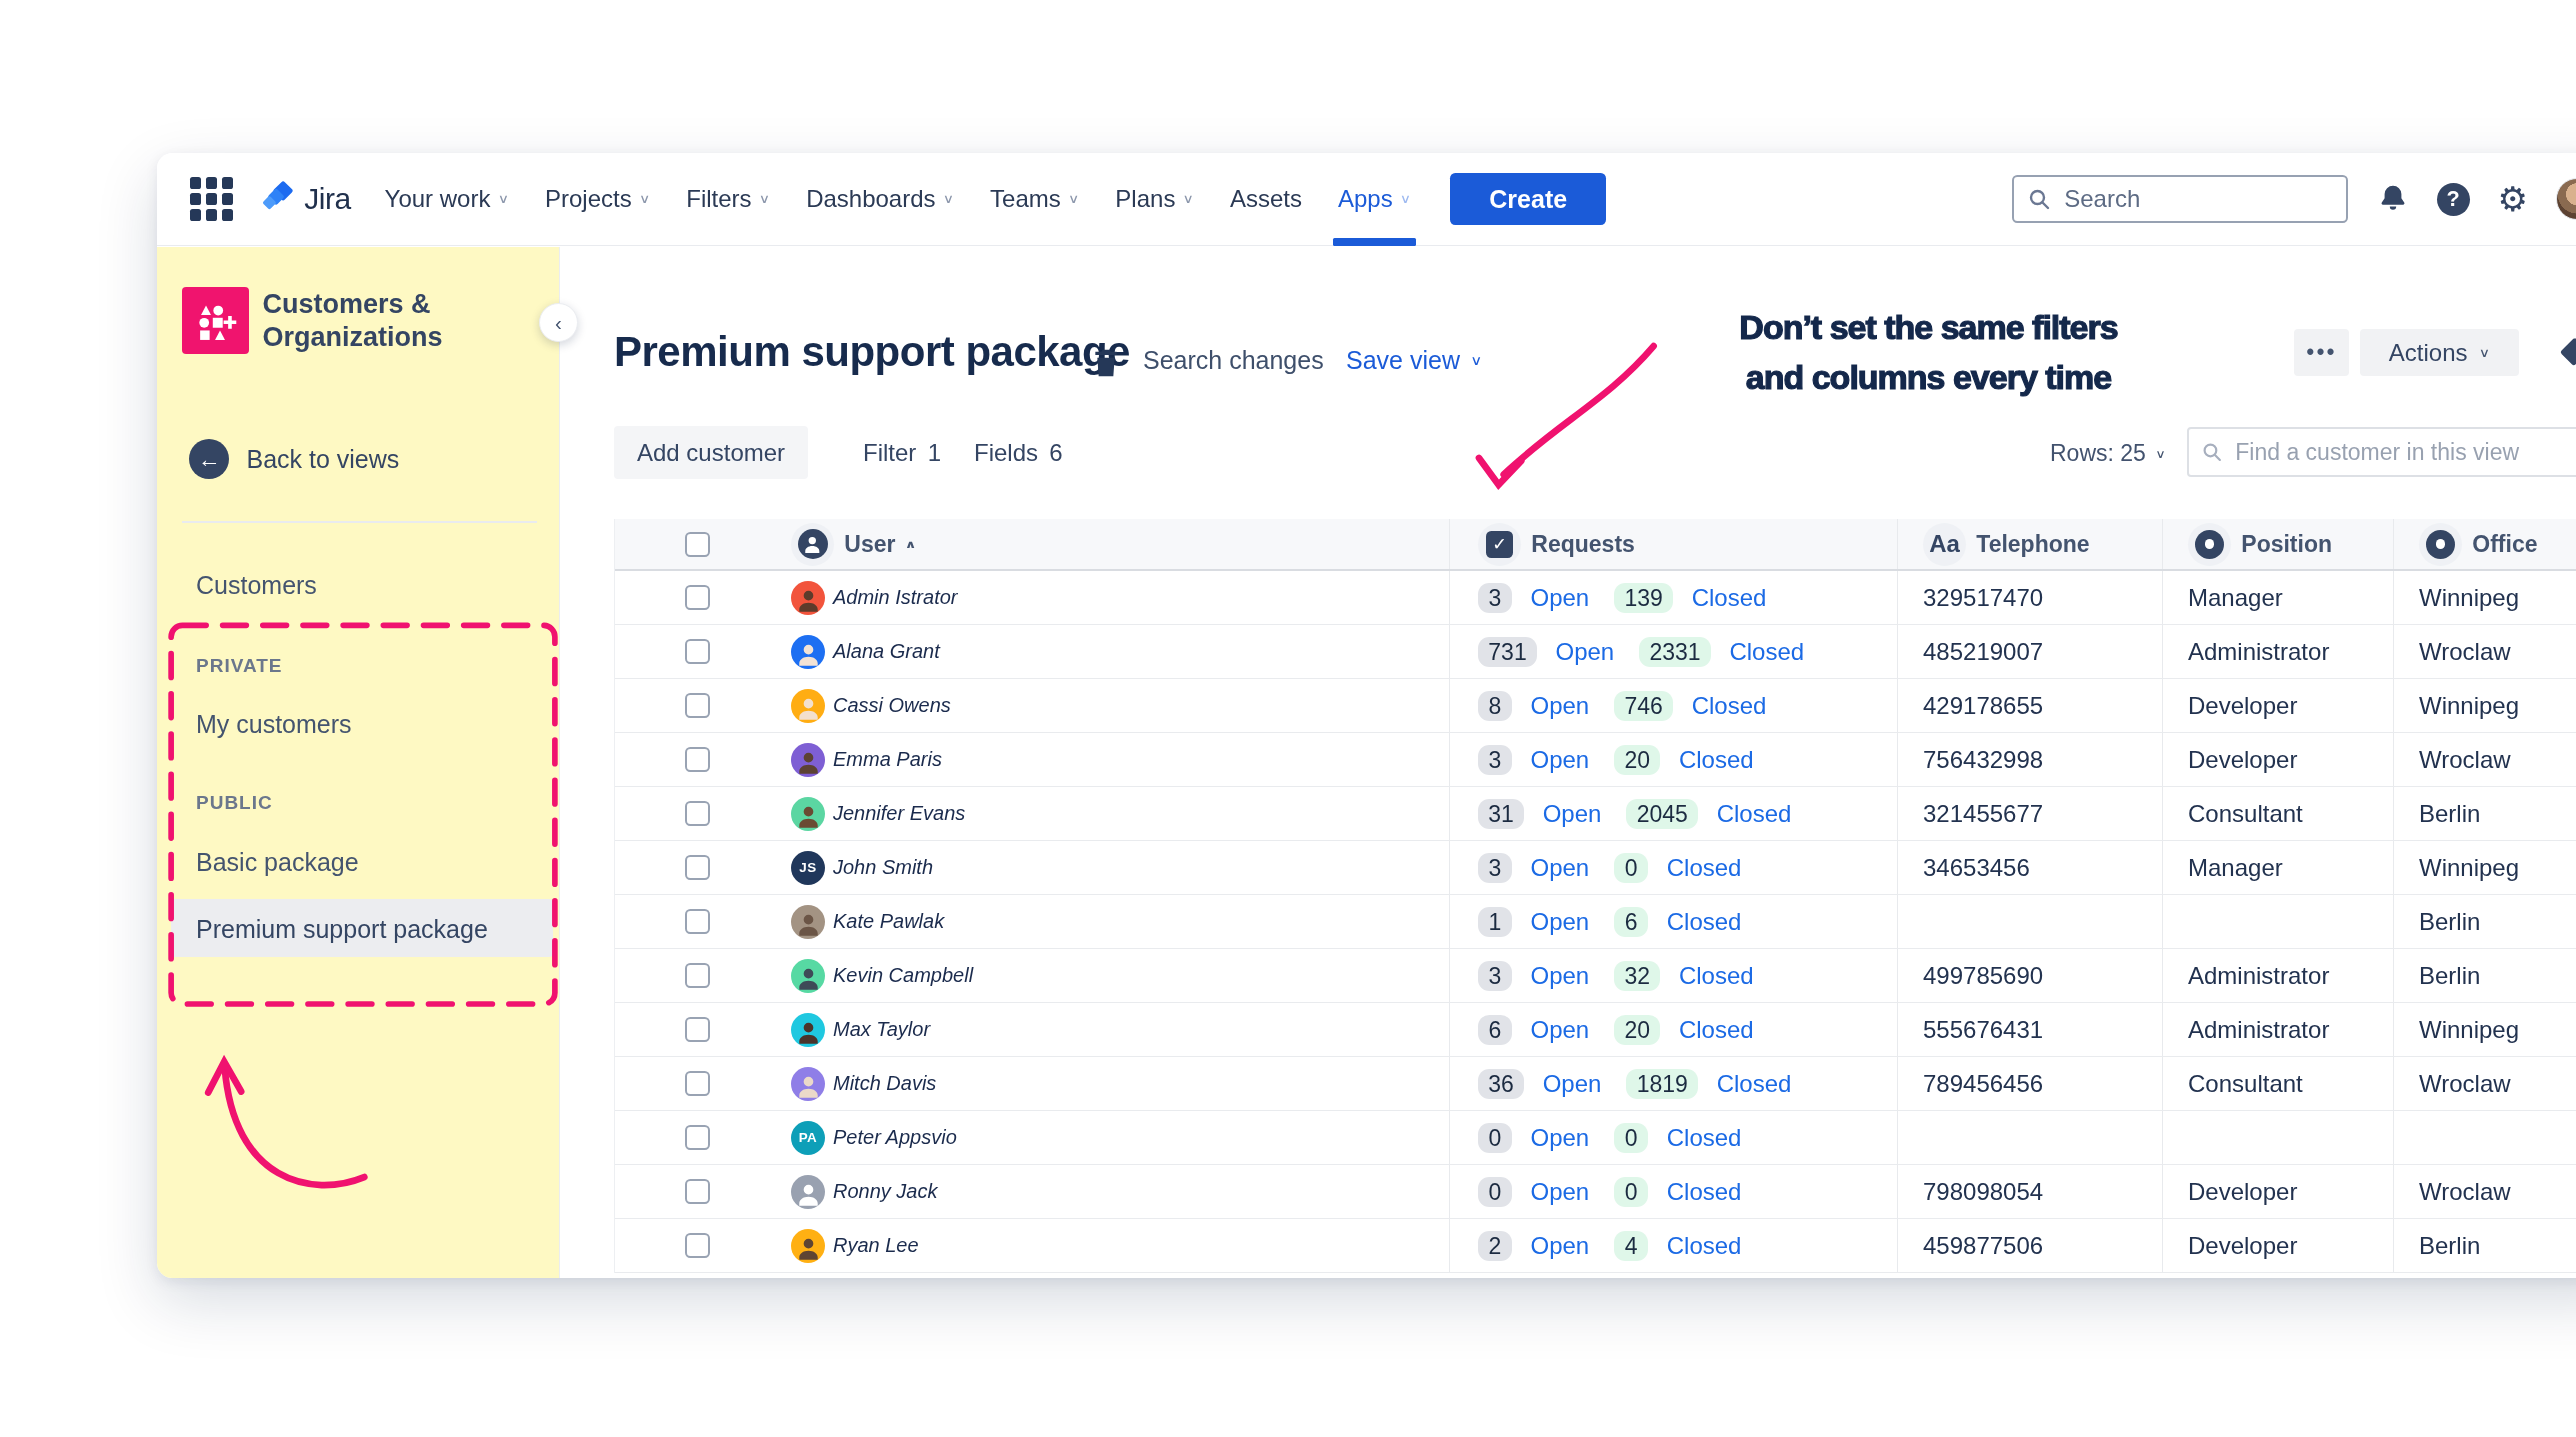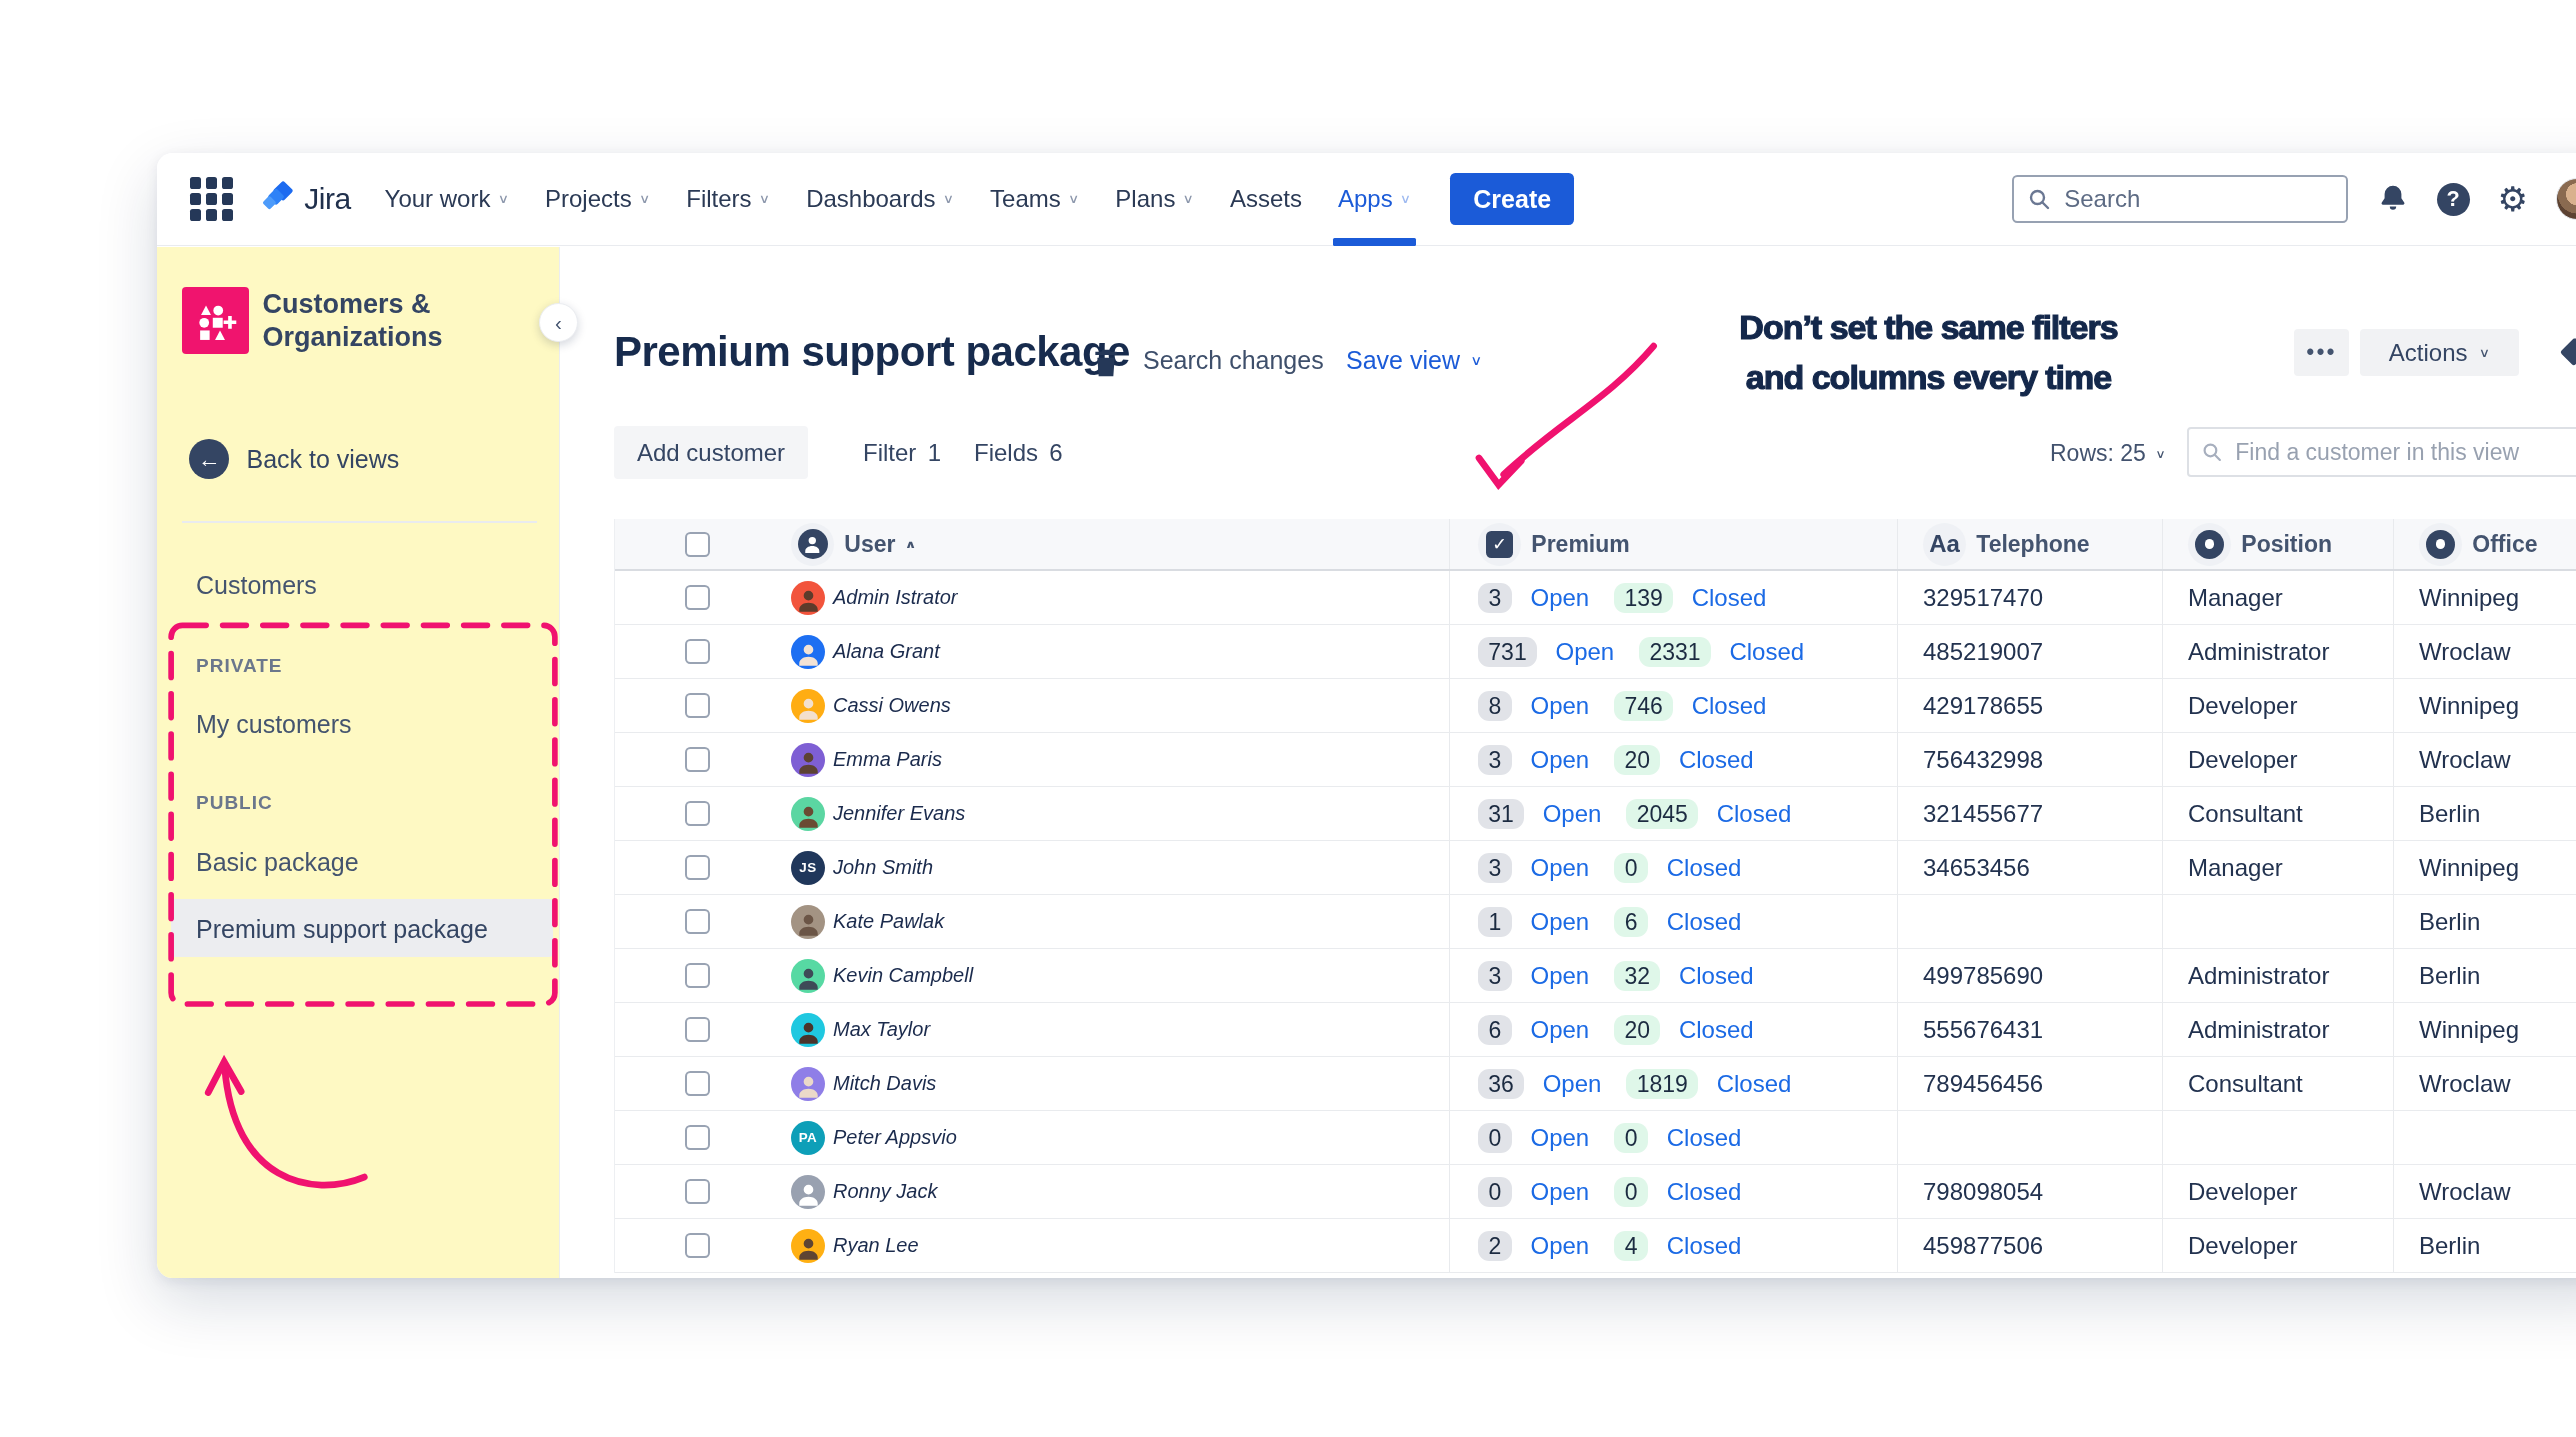--- a/index.html
+++ b/index.html
@@ -22,21 +22,21 @@
   .brand svg{width:37px;height:37px;margin-right:7.2px;}
   .brand b{font-size:30px;font-weight:500;color:#20304C;letter-spacing:-0.5px;}
   .nav-item{position:relative;height:93px;display:flex;align-items:center;margin-right:36px;
     font-size:24px;color:#2B3A55;cursor:pointer;white-space:nowrap;}
   .nav-item .chev{font-size:15.5px;color:#8B96AB;margin-left:7.2px;transform:scaleY(.8);}
   .nav-item.active{color:#1B5BD8;font-weight:500;}
   .nav-item.active .chev{color:#9DB9F0;}
   .nav-item.active::after{content:"";position:absolute;left:-5.2px;right:-5.2px;bottom:0;height:7.2px;
     background:#1B5BD8;border-radius:1.5px;}
   .create-btn{background:#1B5BD8;color:#fff;font-size:25px;font-weight:700;border:none;
-    border-radius:5.2px;padding:0 23px;height:52px;margin-left:3.1px;cursor:pointer;}
+    border-radius:5.2px;padding:0 39px;height:52px;margin-left:3.1px;cursor:pointer;}
   .nav-right{margin-left:auto;display:flex;align-items:center;}
   .search-box{display:flex;align-items:center;width:336px;height:48px;border:2.1px solid #97A1B2;
     border-radius:5.2px;background:#fff;padding:0 13.4px;box-sizing:border-box;margin-right:29px;}
   .search-box svg{width:24px;height:24px;margin-right:11.3px;flex:none;}
   .search-box input{border:none;outline:none;font-size:24px;color:#44546F;width:100%;
     font-family:inherit;background:transparent;}
   .search-box input::placeholder{color:#5D6B84;}
   .topico{margin-right:28px;cursor:pointer;display:flex;align-items:center;}
   .help-ico{width:33px;height:33px;border-radius:50%;background:#344563;color:#fff;font-size:21.6px;
     font-weight:700;display:flex;align-items:center;justify-content:center;}
@@ -319,21 +319,21 @@
                 </svg>
             </span>
           </span>
           <span>User</span>
           <span class="sort-caret">∧</span>
         </div>
         <div class="th c-req">
           <span class="icobg">
             <span class="hi-req">✓</span>
           </span>
-          <span>Premium</span>
+          <span>Requests</span>
         </div>
         <div class="th c-tel">
           <span class="icobg">
             <span class="hi-aa">Aa</span>
           </span>
           <span>Telephone</span>
         </div>
         <div class="th c-pos">
           <span class="icobg">
             <span class="hi-sel">

